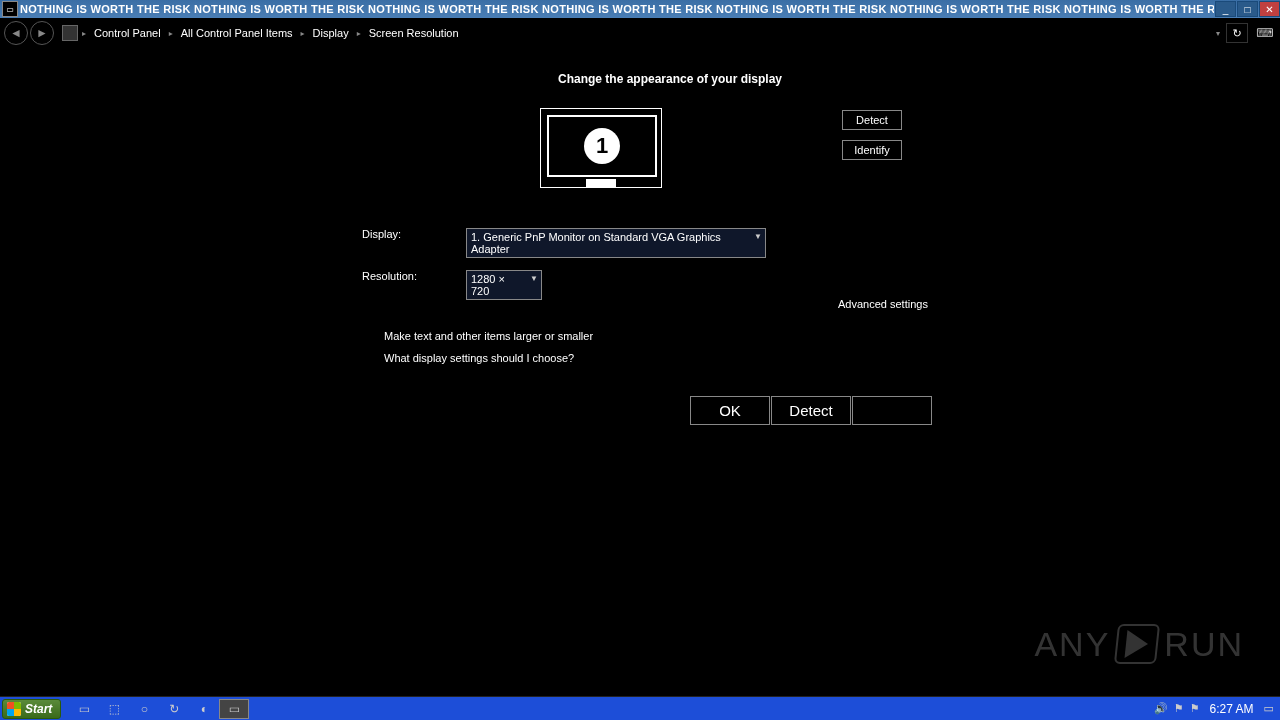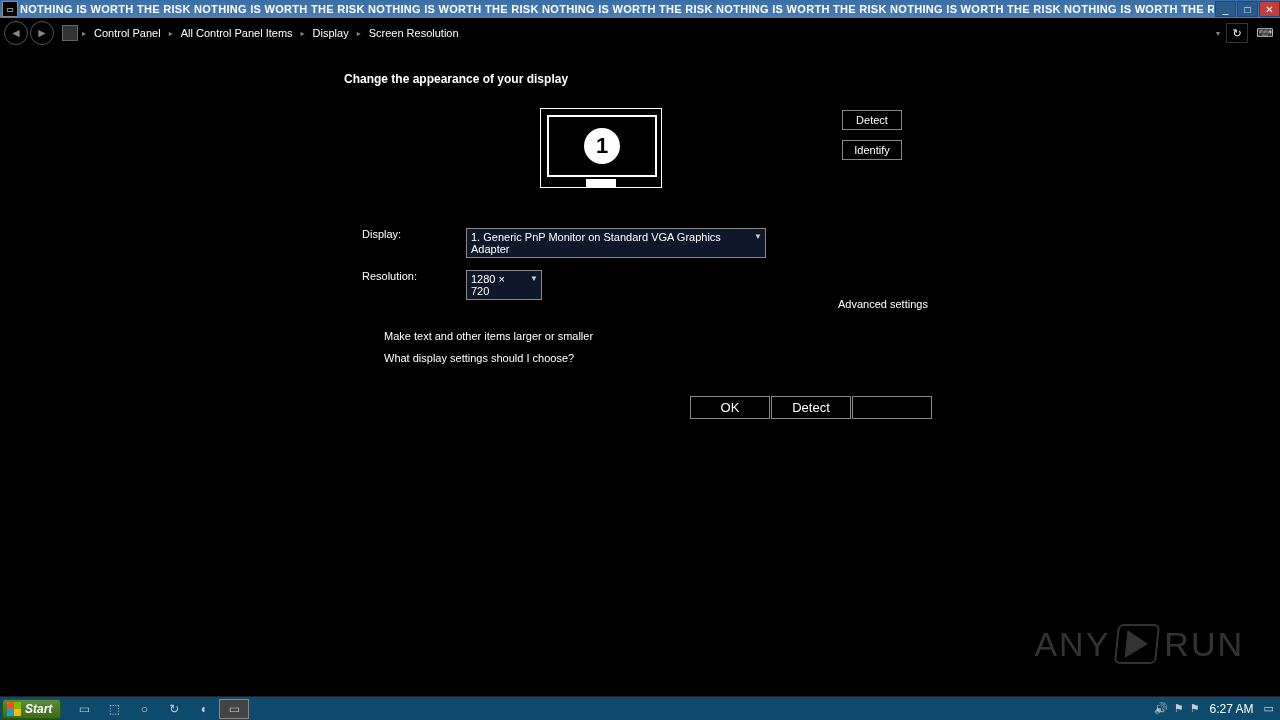--- a/index.html
+++ b/index.html
@@ -22,21 +22,21 @@
 .bc-item { color: #fff; cursor: pointer; padding: 2px 4px; }
 .bc-sep { color: #888; font-size: 8px; }
 .bc-dd { color:#888; font-size:8px; margin-left:auto; margin-right:6px; cursor:pointer; }
 .refresh-ic { width:22px; height:20px; border:1px solid #333; display:flex; align-items:center; justify-content:center; margin-right:6px; font-size:11px; }
 .searchbox { width: 210px; height: 22px; background: #000; border: 1px solid #555; color: #888; padding: 0 22px 0 6px; font-size: 11px; position:relative; }
 .search-wrap { position: relative; margin-right: 6px; }
 .search-ic { position:absolute; right:4px; top:3px; color:#888; font-size:11px; }
 .toolbar-end-ic { width:22px; height:20px; display:flex; align-items:center; justify-content:center; font-size:12px; color:#ccc; }
 
 
-.content { position: absolute; left: 344px; top: 72px; width: 580px; }
+.content { position: absolute; left: 380px; top: 72px; width: 580px; text-align: center; }
 .heading { font-weight: bold; font-size: 12px; margin-bottom: 32px; }
 
 .preview { position: absolute; left: 540px; top: 108px; width: 122px; height: 80px; border: 1px solid #fff; background: #000; }
 .monitor-shape { position:absolute; left:6px; top:6px; width:110px; height:62px; border:2px solid #fff; background:#000; display:flex; align-items:center; justify-content:center; }
 .monitor-shape .num { width:36px; height:36px; border-radius:50%; background:#fff; color:#000; font-size:22px; font-weight:bold; display:flex; align-items:center; justify-content:center; }
 .monitor-stand { position:absolute; bottom:0; left:45px; width:30px; height:8px; background:#fff; }
 
 .side-buttons { position: absolute; left: 842px; top: 110px; width: 76px; }
 .side-buttons button { width: 60px; height: 20px; background: #000; color:#fff; border:1px solid #888; font-size:11px; margin-bottom: 10px; cursor:pointer; }
 
@@ -47,30 +47,30 @@
 .dd .arrow { position:absolute; right:3px; top:3px; font-size:8px; color:#ccc; }
 .dd-display { width: 300px; }
 .dd-res { width: 76px; }
 
 .adv-link { position:absolute; left:838px; top:298px; font-size:11px; color:#fff; cursor:pointer; }
 
 .links-block { position:absolute; left:384px; top:330px; }
 .link-item { font-size:11px; color:#fff; margin-bottom: 10px; cursor:pointer; }
 
 .dlg-buttons { position:absolute; left:690px; top:396px; display:flex; }
-.dlg-buttons button { width:80px; height:23px; background:#000; color:#fff; border:1px solid #888; font-size:13px; margin-right:1px; cursor:pointer; }
+.dlg-buttons button { width:80px; height:29px; background:#000; color:#fff; border:1px solid #888; font-size:15px; margin-right:1px; cursor:pointer; }
 .dlg-buttons button.empty { color:transparent; }
 
 
 .watermark { position:absolute; right:36px; bottom:56px; opacity:0.3; font-size:34px; letter-spacing:2px; color:#aaa; font-weight:300; display:flex; align-items:center; gap:6px; }
 .watermark .tri { width:0; height:0; border-left:22px solid #aaa; border-top:14px solid transparent; border-bottom:14px solid transparent; display:inline-block; }
 .wm-outer { display:inline-flex; align-items:center; justify-content:center; border:2px solid #aaa; border-radius:6px; padding:4px 8px; transform:skewX(-6deg); }
 
 
-.taskbar { position:absolute; left:0; bottom:0; width:1280px; height:24px; background:#0c4a6e; display:flex; align-items:center; border-top:1px solid #222; }
+.taskbar { position:absolute; left:0; bottom:0; width:1280px; height:24px; background:#1d4ed8; display:flex; align-items:center; border-top:1px solid #222; }
 .startbtn { height:20px; padding:0 8px 0 4px; margin:2px; background:linear-gradient(#5a8a3a,#3a6a1a); border:1px solid #2a5a0a; border-radius:3px; display:flex; align-items:center; gap:4px; color:#fff; font-weight:bold; font-style:italic; font-size:12px; cursor:pointer; }
 .start-flag { width:14px; height:14px; background:#fff; border-radius:2px; display:grid; grid-template:1fr 1fr/1fr 1fr; overflow:hidden; }
 .start-flag div:nth-child(1){background:#f25022}.start-flag div:nth-child(2){background:#7fba00}.start-flag div:nth-child(3){background:#00a4ef}.start-flag div:nth-child(4){background:#ffb900}
 .ql { display:flex; gap:0; margin-left:6px; }
 .ql-item { width:30px; height:20px; display:flex; align-items:center; justify-content:center; color:#ccc; font-size:12px; cursor:pointer; }
 .ql-item.active { background:#444; border:1px solid #888; }
 .tray { margin-left:auto; display:flex; align-items:center; gap:6px; margin-right:6px; }
 .tray-ic { color:#ccc; font-size:11px; cursor:pointer; }
 .tray-time { color:#fff; font-size:12px; margin:0 4px; }
 </style>

